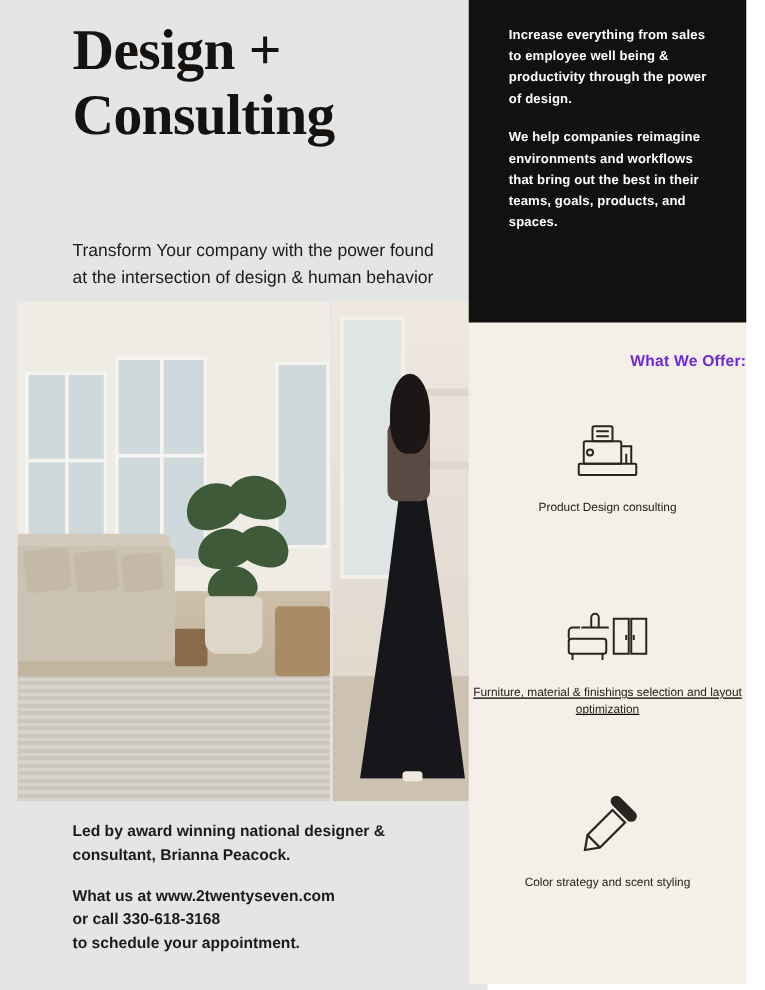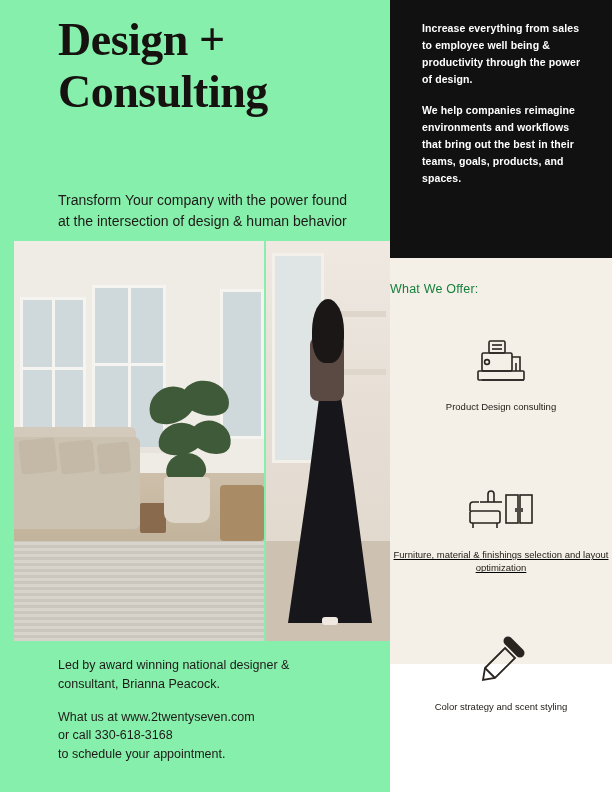--- a/index.html
+++ b/index.html
@@ -21,21 +21,21 @@
     overflow: hidden;
   }
 
   
   .left-col {
     position: absolute;
     left: 0;
     top: 0;
     width: 390px;
     height: 792px;
-    background: #86efac;
+    background: #e5e5e5;
   }
 
   .headline {
     position: absolute;
     left: 58px;
     top: 14px;
     width: 320px;
     font-family: "Liberation Serif", serif;
     font-size: 46px;
     line-height: 1.12;
@@ -221,35 +221,36 @@
     position: absolute;
     left: 58px;
     top: 656px;
     width: 310px;
     font-size: 12.5px;
     line-height: 1.5;
     color: #1d1a17;
   }
   .footer-block .para {
     margin: 0 0 14px 0;
+    font-weight: bold;
   }
   .footer-block .para:last-child {
     margin-bottom: 0;
   }
   .footer-block .ln {
     display: block;
   }
 
   
   .right-col {
     position: absolute;
-    left: 390px;
+    left: 375px;
     top: 0;
     width: 222px;
-    height: 664px;
+    height: 787px;
     background: #f4efe7;
   }
   .right-top {
     position: absolute;
     left: 0; top: 0;
     width: 222px;
     height: 258px;
     background: #121111;
   }
   .right-top-text {
@@ -266,24 +267,24 @@
   .right-top-text p {
     margin: 0 0 14px 0;
   }
   .right-top-text p:last-child { margin-bottom: 0; }
 
   .offer-title {
     position: absolute;
     left: 0;
     top: 282px;
     width: 222px;
-    text-align: left;
+    text-align: right;
     font-size: 12.5px;
-    font-weight: 400;
-    color: #15803d;
+    font-weight: 700;
+    color: #6d28d9;
     letter-spacing: 0.2px;
   }
 
   .offer-item {
     position: absolute;
     left: 0;
     width: 222px;
     text-align: center;
   }
   .offer-item .icon-wrap {

